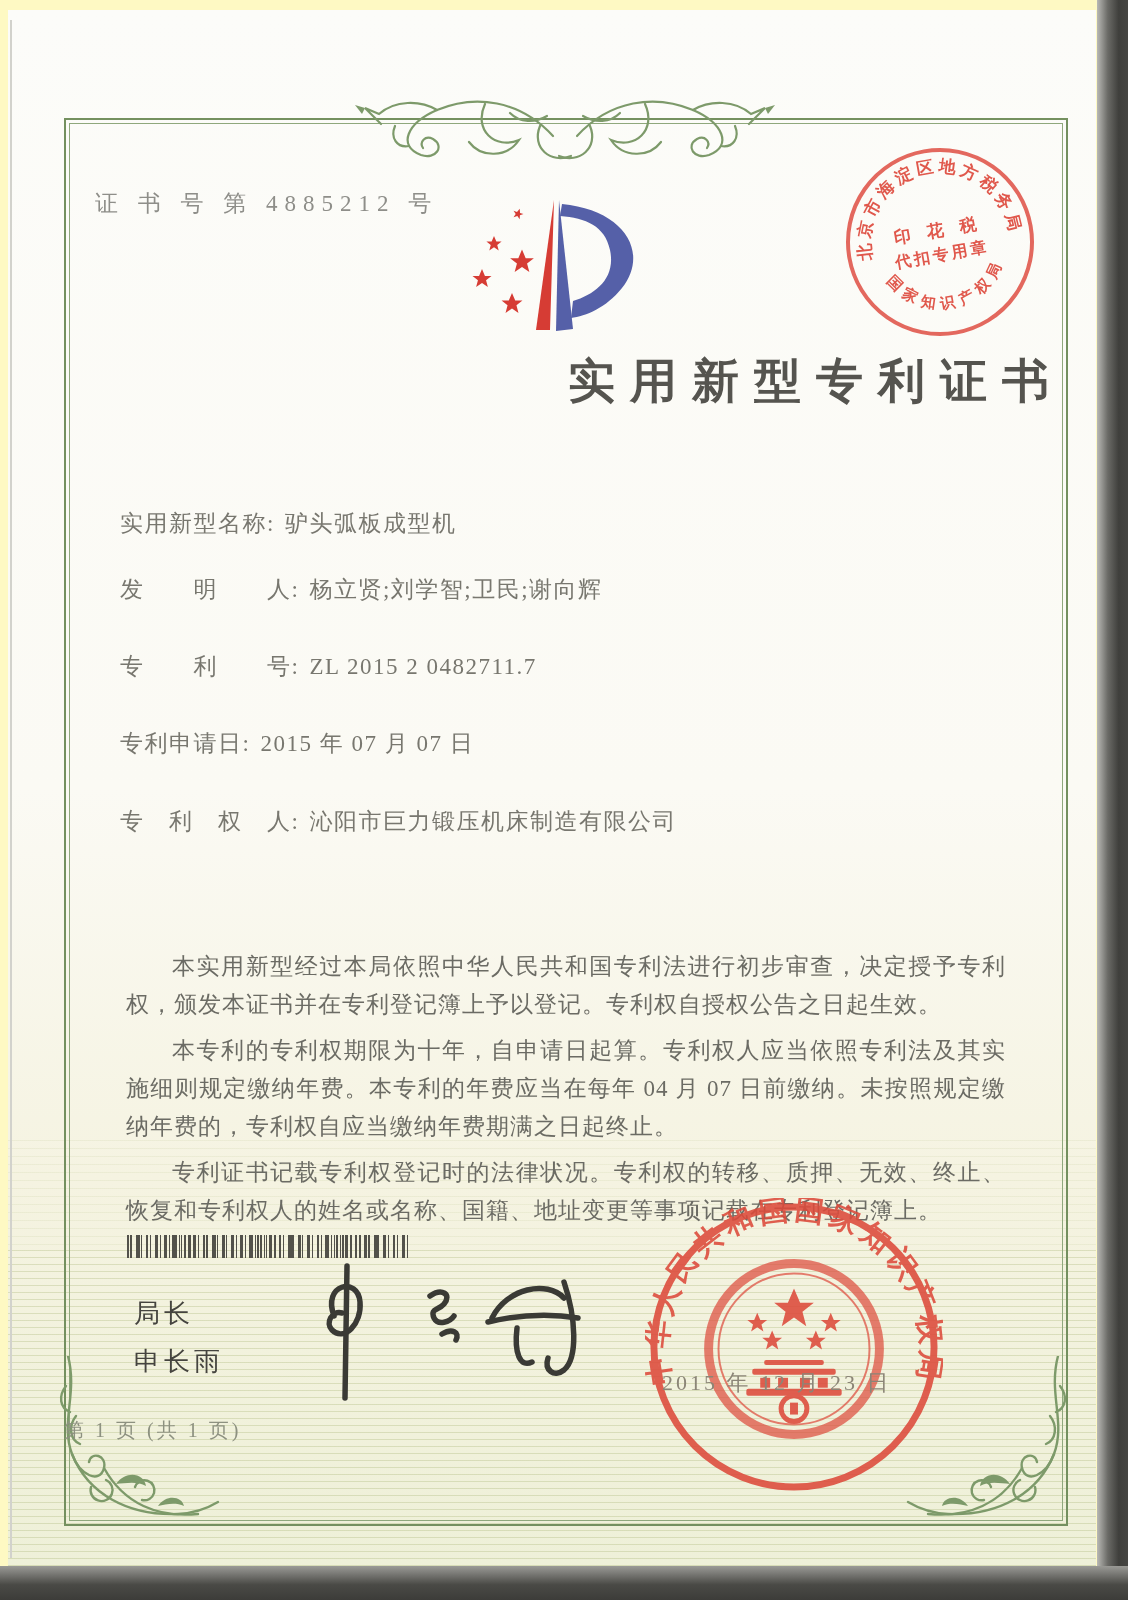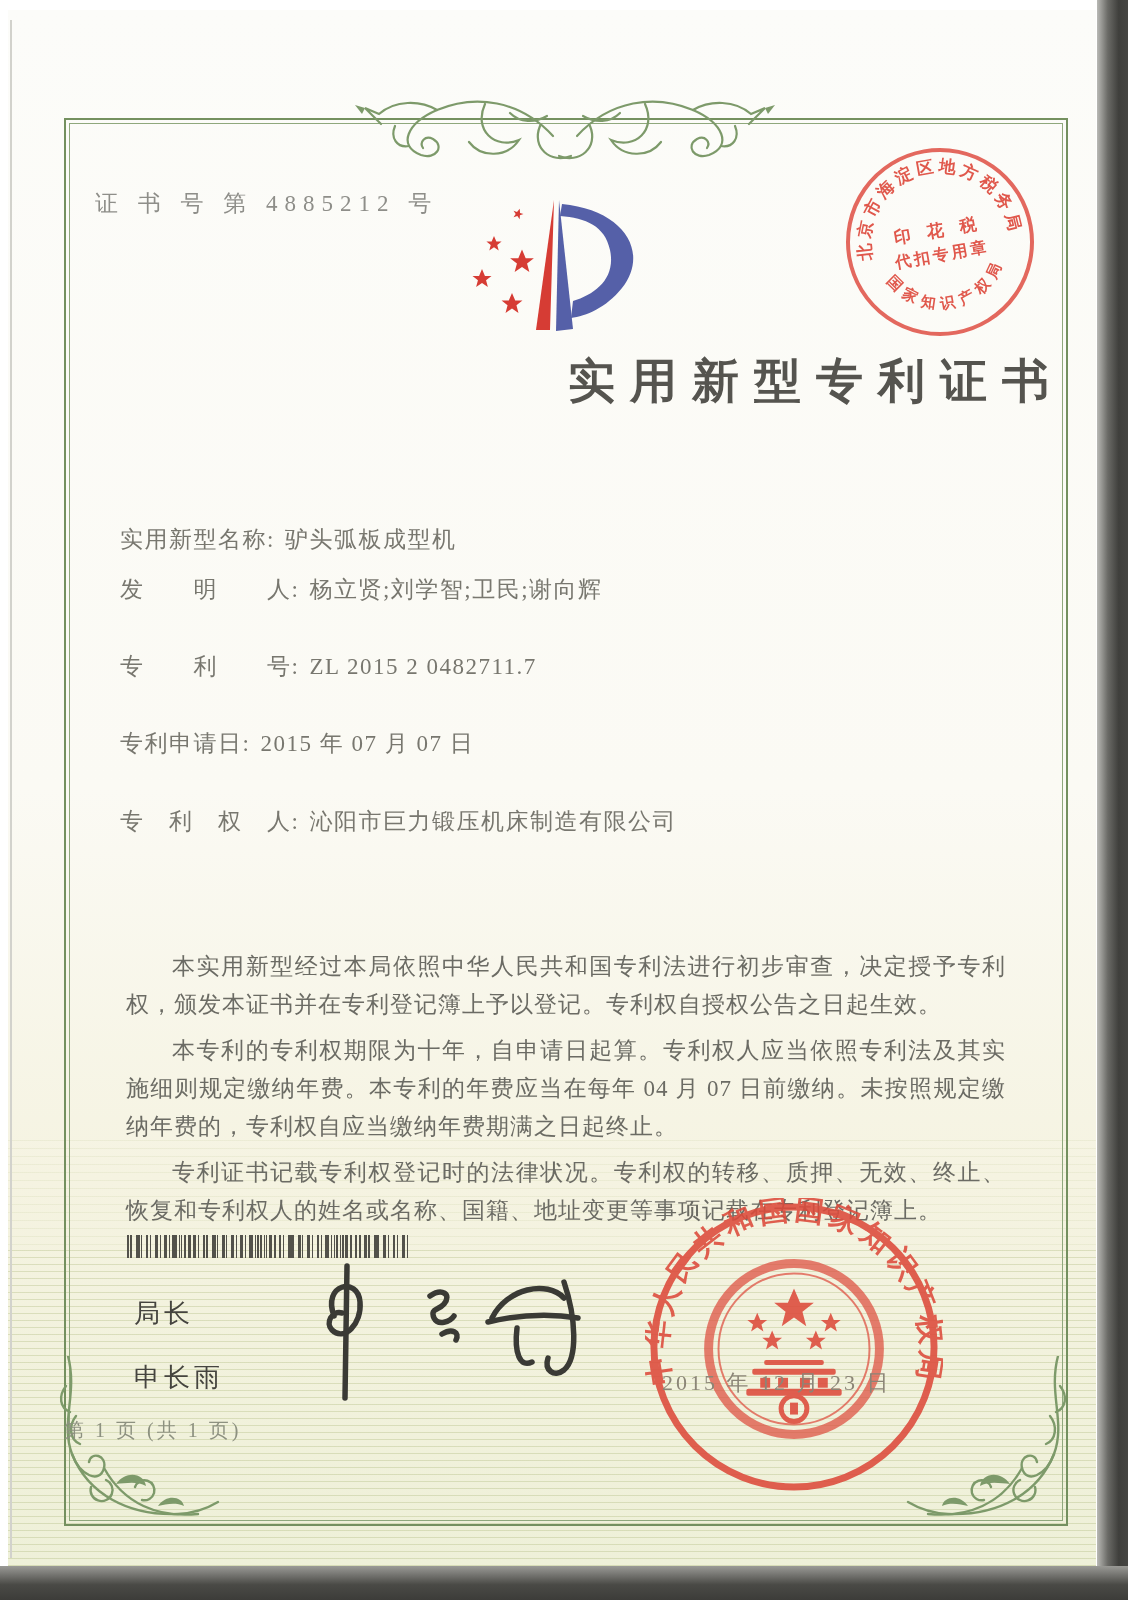--- a/index.html
+++ b/index.html
@@ -1,16 +1,16 @@
 <!DOCTYPE html>
 <html><head>
 <meta charset="utf-8">
 <style>
   html,body{margin:0;padding:0;background:#e8e8e4;}
-  .scan{position:relative;width:1128px;height:1600px;background:#ffffff;overflow:hidden;
+  .scan{position:relative;width:1128px;height:1600px;background:#fef9c3;overflow:hidden;
         font-family:"Liberation Serif","DejaVu Serif",serif;}
   .abs{position:absolute;}
   .paper{left:8px;top:10px;width:1088px;height:1558px;
          background:linear-gradient(180deg,#fcfcf9 0%,#fbfaf4 50%,#f5f3e1 75%,#eef0d8 100%);}
   .waves1{left:8px;top:1140px;width:1088px;height:110px;opacity:.45;
           background:repeating-linear-gradient(180deg,rgba(176,186,126,.30) 0 1px,transparent 1px 8px);}
   .waves2{left:8px;top:1250px;width:1088px;height:316px;
           background:repeating-linear-gradient(180deg,rgba(170,182,120,.34) 0 1px,transparent 1px 7px);}
   .fold{left:10px;top:20px;width:2px;height:1538px;background:#d2d2cc;}
   .edge-right{left:1097px;top:0;width:31px;height:1600px;
@@ -24,21 +24,21 @@
          color:#55544f;letter-spacing:15px;}
   .field{left:120px;font-size:23px;color:#78776f;letter-spacing:1.5px;white-space:nowrap;}
   .field .lab{margin-right:10px;}
   .body-text{left:118px;top:940px;width:896px;font-size:23px;line-height:38px;color:#6b6b64;
          text-align:justify;letter-spacing:1px;}
   .body-text p{margin:8px;text-indent:2em;}
   .barcode{left:127px;top:1235px;width:282px;height:23px;background:
     repeating-linear-gradient(90deg,#52514b 0 2px,transparent 2px 4px,#52514b 4px 5px,transparent 5px 9px,#52514b 9px 12px,transparent 12px 14px,#52514b 14px 15px,transparent 15px 19px),
     repeating-linear-gradient(90deg,transparent 0 3px,#52514b 3px 4px,transparent 4px 11px,#52514b 11px 13px,transparent 13px 17px);}
   .issuer-title{left:134px;top:1296px;font-size:26px;color:#45443f;letter-spacing:4px;font-family:Liberation Sans, sans-serif;}
-  .issuer-name{left:134px;top:1344px;font-size:26px;color:#45443f;letter-spacing:4px;font-family:Liberation Serif, serif;margin-top:16px;}
+  .issuer-name{left:134px;top:1344px;font-size:26px;color:#45443f;letter-spacing:4px;font-family:Liberation Serif, serif;}
   .seal-date{left:662px;top:1368px;width:280px;font-size:22px;color:#8b8577;letter-spacing:3px;white-space:nowrap;}
   .footer{left:64px;top:1417px;width:1000px;font-size:20px;color:#8d9180;letter-spacing:3px;}
   .stampwrap{left:840px;top:142px;width:200px;height:200px;transform:rotate(-10deg);}
   svg{display:block;}
 </style>
 </head>
 <body>
 
 <div class="scan">
 
@@ -130,21 +130,21 @@
       <text x="100" y="94" text-anchor="middle" font-size="17" fill="#e0584c" letter-spacing="6" font-weight="bold">印 花 税</text>
       <text x="100" y="118" text-anchor="middle" font-size="16" fill="#e0584c" letter-spacing="3" font-weight="bold">代扣专用章</text>
       <text font-size="15" fill="#e0584c" letter-spacing="6" font-weight="bold">
         <textPath href="#stArcBot" startOffset="50%" text-anchor="middle">国家知识产权局</textPath>
       </text>
     </svg>
   </div>
 
   <div class="abs title">实用新型专利证书</div>
 
-  <div class="abs field" style="top:524px">
+  <div class="abs field" style="top:508px">
     <span class="lab">实用新型名称:</span><span>驴头弧板成型机</span>
   </div>
   <div class="abs field" style="top:574px">
     <span class="lab">发　　明　　人:</span><span>杨立贤;刘学智;卫民;谢向辉</span>
   </div>
   <div class="abs field" style="top:651px">
     <span class="lab">专　　利　　号:</span><span>ZL 2015 2 0482711.7</span>
   </div>
   <div class="abs field" style="top:728px">
     <span class="lab">专利申请日:</span><span>2015 年 07 月 07 日</span>

